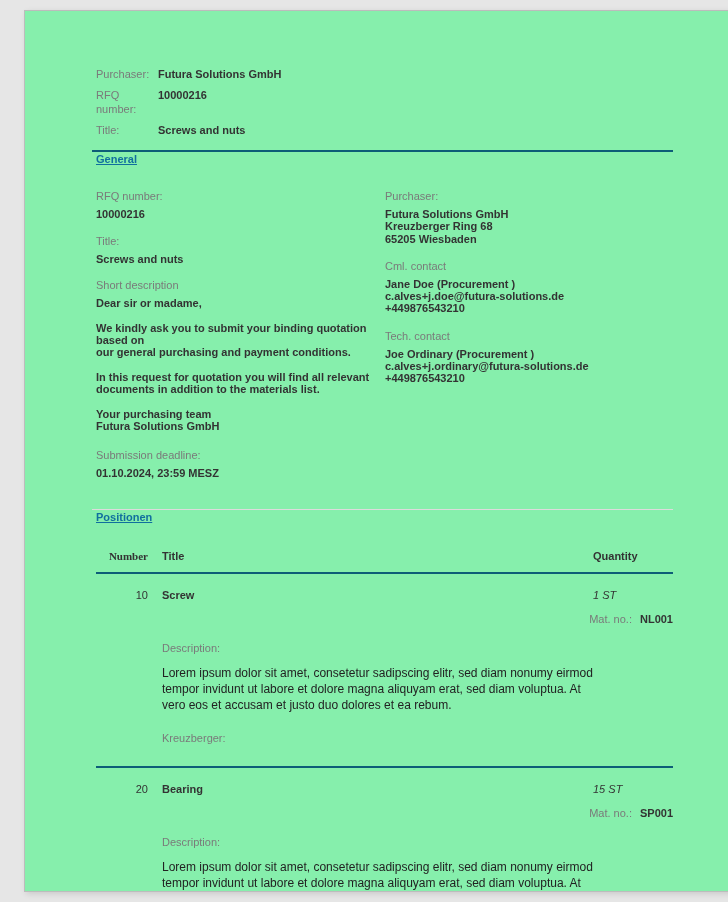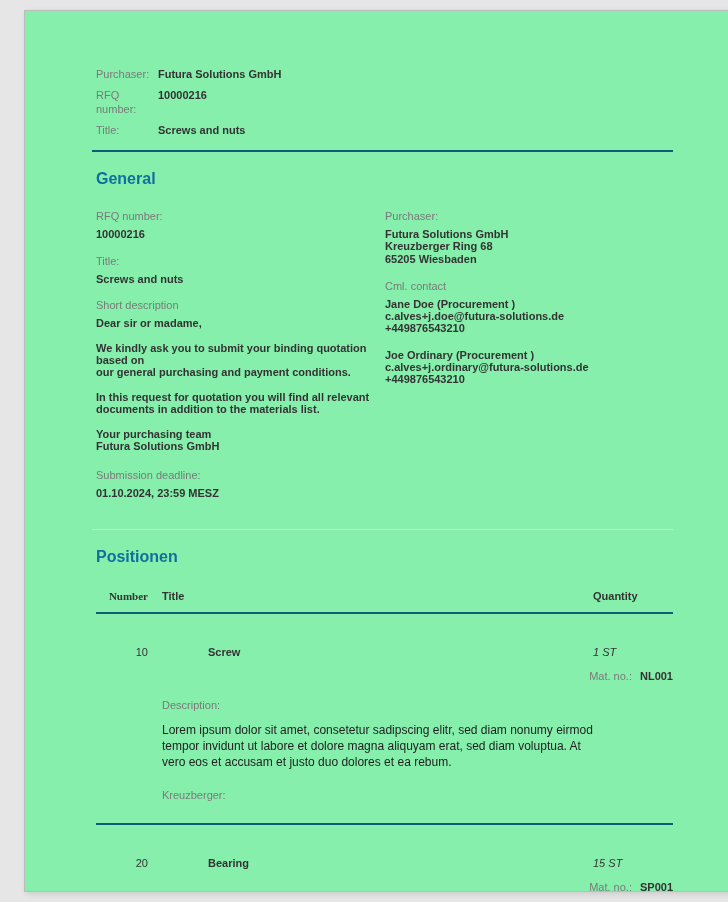--- a/index.html
+++ b/index.html
@@ -46,23 +46,24 @@
   }
   .rule-light {
     border: none;
     border-top: 1px solid #dcdcdc;
     margin: 16px 0 0 -4px;
     width: 581px;
   }
   .section-heading {
     color: #106f9e;
     font-weight: bold;
-    font-size: 16px;
-    margin-top: 20px;
+    font-size: 11px;
+    margin-top: 0;
     line-height: 14px;
+    text-decoration: underline;
   }
 
   
   .general-grid {
     display: grid;
     grid-template-columns: 289px 1fr;
     margin-top: 23px;
   }
   .field { margin-bottom: 13px; }
   .field .label { display: block; line-height: 14px; }
@@ -84,23 +85,22 @@
   .pos-header .col-qty    { text-align: left; }
   .thick-rule {
     border: none;
     border-top: 2px solid #0d5d77;
     margin: 9px 0 0 0;
     width: 577px;
   }
   .row-line1 {
     display: grid;
     grid-template-columns: 52px 1fr 80px;
-    margin-top: 32px;
+    margin-top: 15px;
     line-height: 13px;
-    gap: 46px;
   }
   .row-line1 .item-number { text-align: right; color: #333; }
   .row-line1 .item-title  { padding-left: 14px; font-weight: bold; }
   .row-line1 .item-qty    { color: #333; font-style: italic; }
   .row-body { margin-left: 66px; }
   .mat-line { margin-top: 11px; line-height: 13px; text-align: right; }
   .mat-line .value { margin-left: 8px; }
   .desc-label { margin-top: 16px; line-height: 13px; }
   .lorem {
     margin-top: 10px;
@@ -171,20 +171,21 @@
 Kreuzberger Ring 68
 65205 Wiesbaden</span>
         </div>
         <div class="field">
           <span class="label">Cml. contact</span>
           <span class="value multiline">Jane Doe (Procurement )
 c.alves+j.doe@futura-solutions.de
 +449876543210</span>
         </div>
         <div class="field">
+          <span class="label">Tech. contact</span>
           <span class="value multiline">Joe Ordinary (Procurement )
 c.alves+j.ordinary@futura-solutions.de
 +449876543210</span>
         </div>
       </div>
     </div>
 
     <hr class="rule-light">
 
     <div class="section-heading">Positionen</div>

